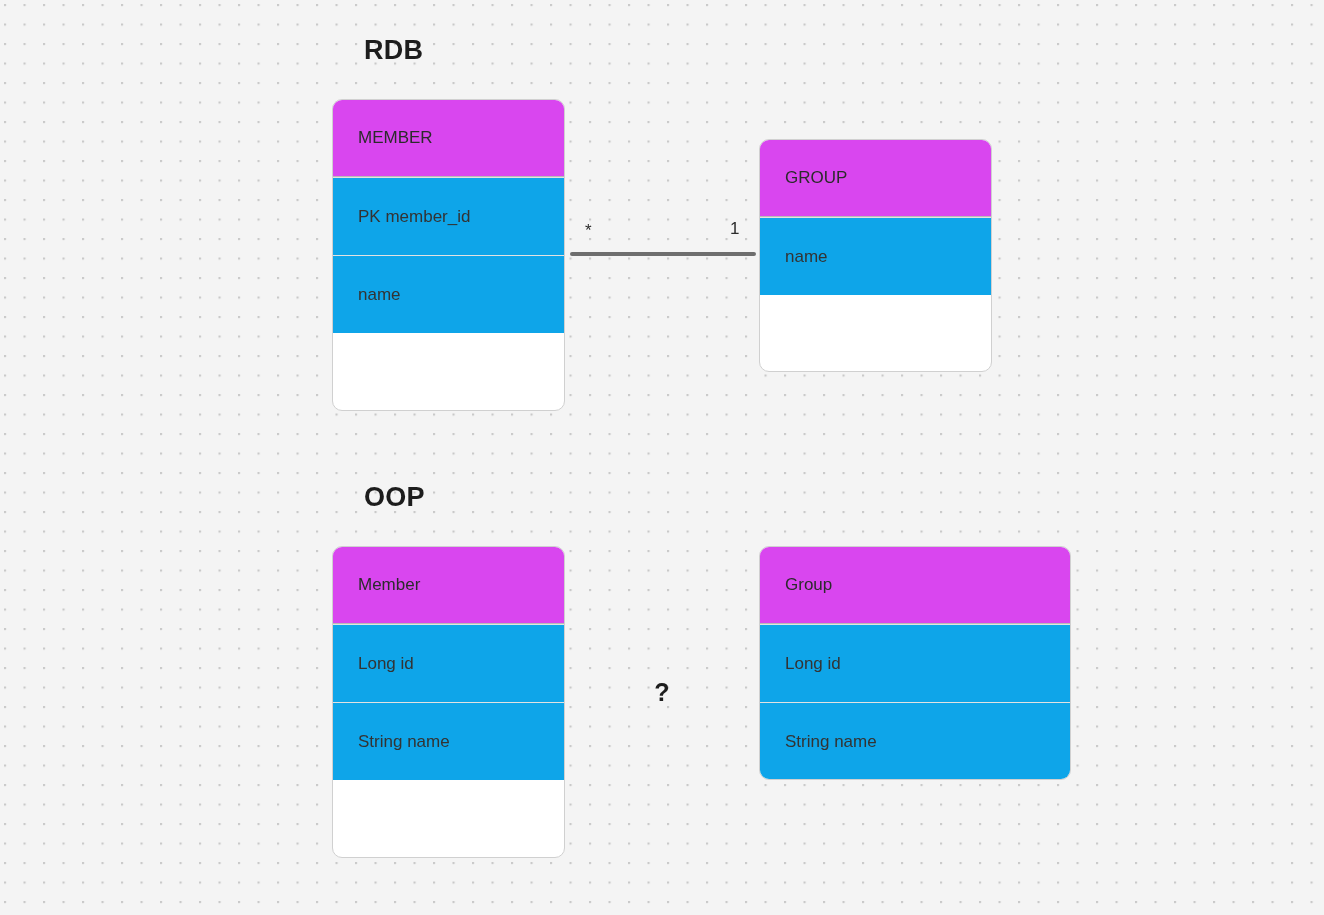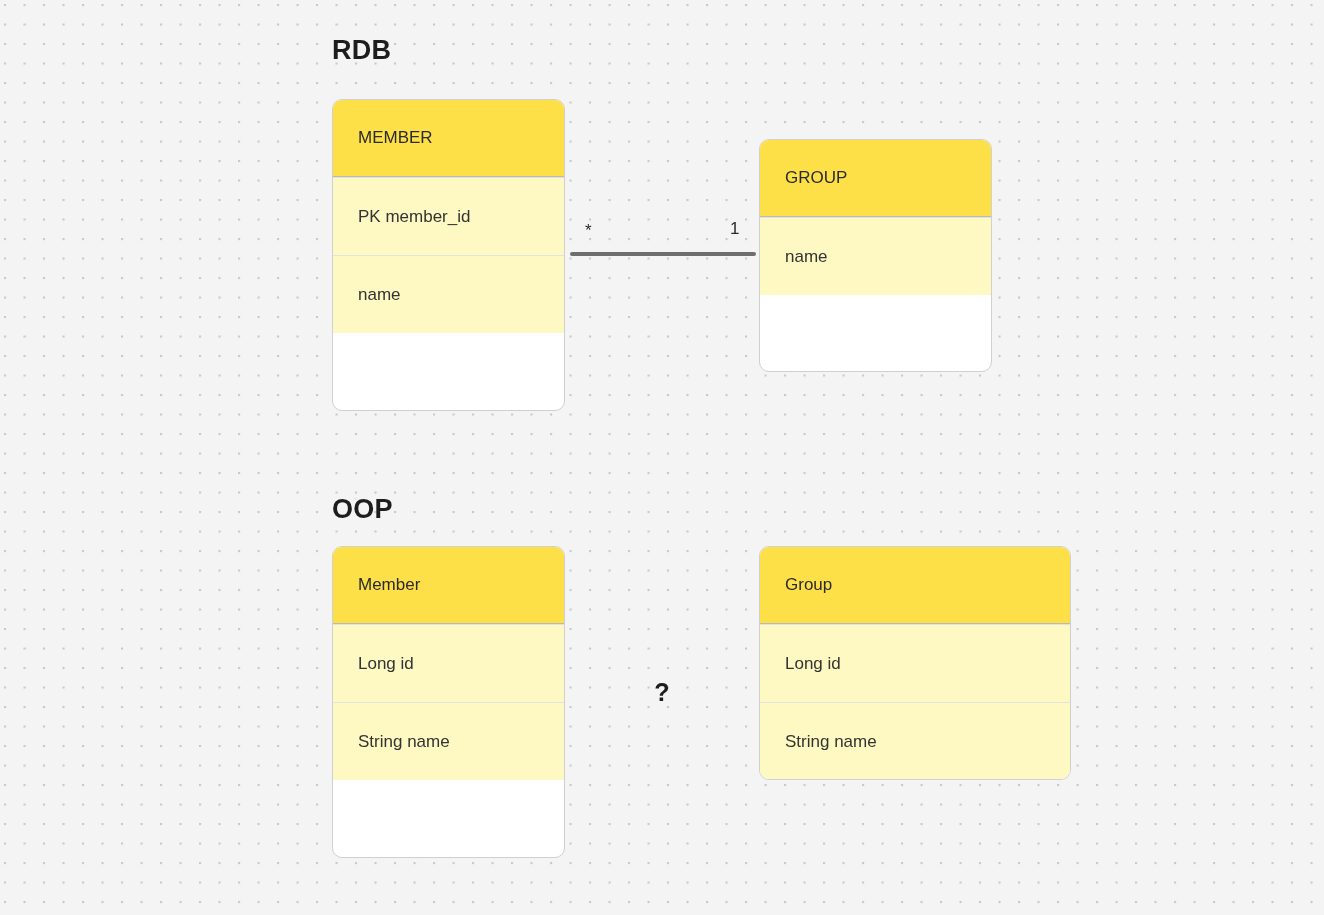--- a/index.html
+++ b/index.html
@@ -27,48 +27,49 @@
 
   
   .section-title {
     position: absolute;
     font-size: 27px;
     font-weight: bold;
     color: #1d1d1d;
     letter-spacing: 0.2px;
     line-height: 1;
     white-space: nowrap;
+    margin-left: 32px;
   }
   #title-rdb { left: 332px; top: 37px; }
-  #title-oop { left: 332px; top: 496px; text-align: center; }
+  #title-oop { left: 332px; top: 484px; text-align: center; }
 
   
   .entity {
     position: absolute;
     box-sizing: border-box;
     background: #ffffff;
     border: 1px solid #d0d0d0;
     border-radius: 10px;
     box-shadow: 0 0 0 0 rgba(0,0,0,0);
     overflow: hidden;
   }
   .entity-header {
     box-sizing: border-box;
-    background: #fde047;
+    background: #d946ef;
     border-bottom: 1px solid #b9b9b9;
     display: flex;
     align-items: center;
     padding-left: 25px;
     font-size: 17px;
     color: #2b2b2b;
     white-space: nowrap;
   }
   .entity-row {
     box-sizing: border-box;
-    background: #fef9c3;
+    background: #0ea5e9;
     border-top: 1px solid #e2e2e2;
     display: flex;
     align-items: center;
     padding-left: 25px;
     font-size: 17px;
     color: #333333;
     white-space: nowrap;
   }
   .entity-row:first-of-type {
     border-top: none;

